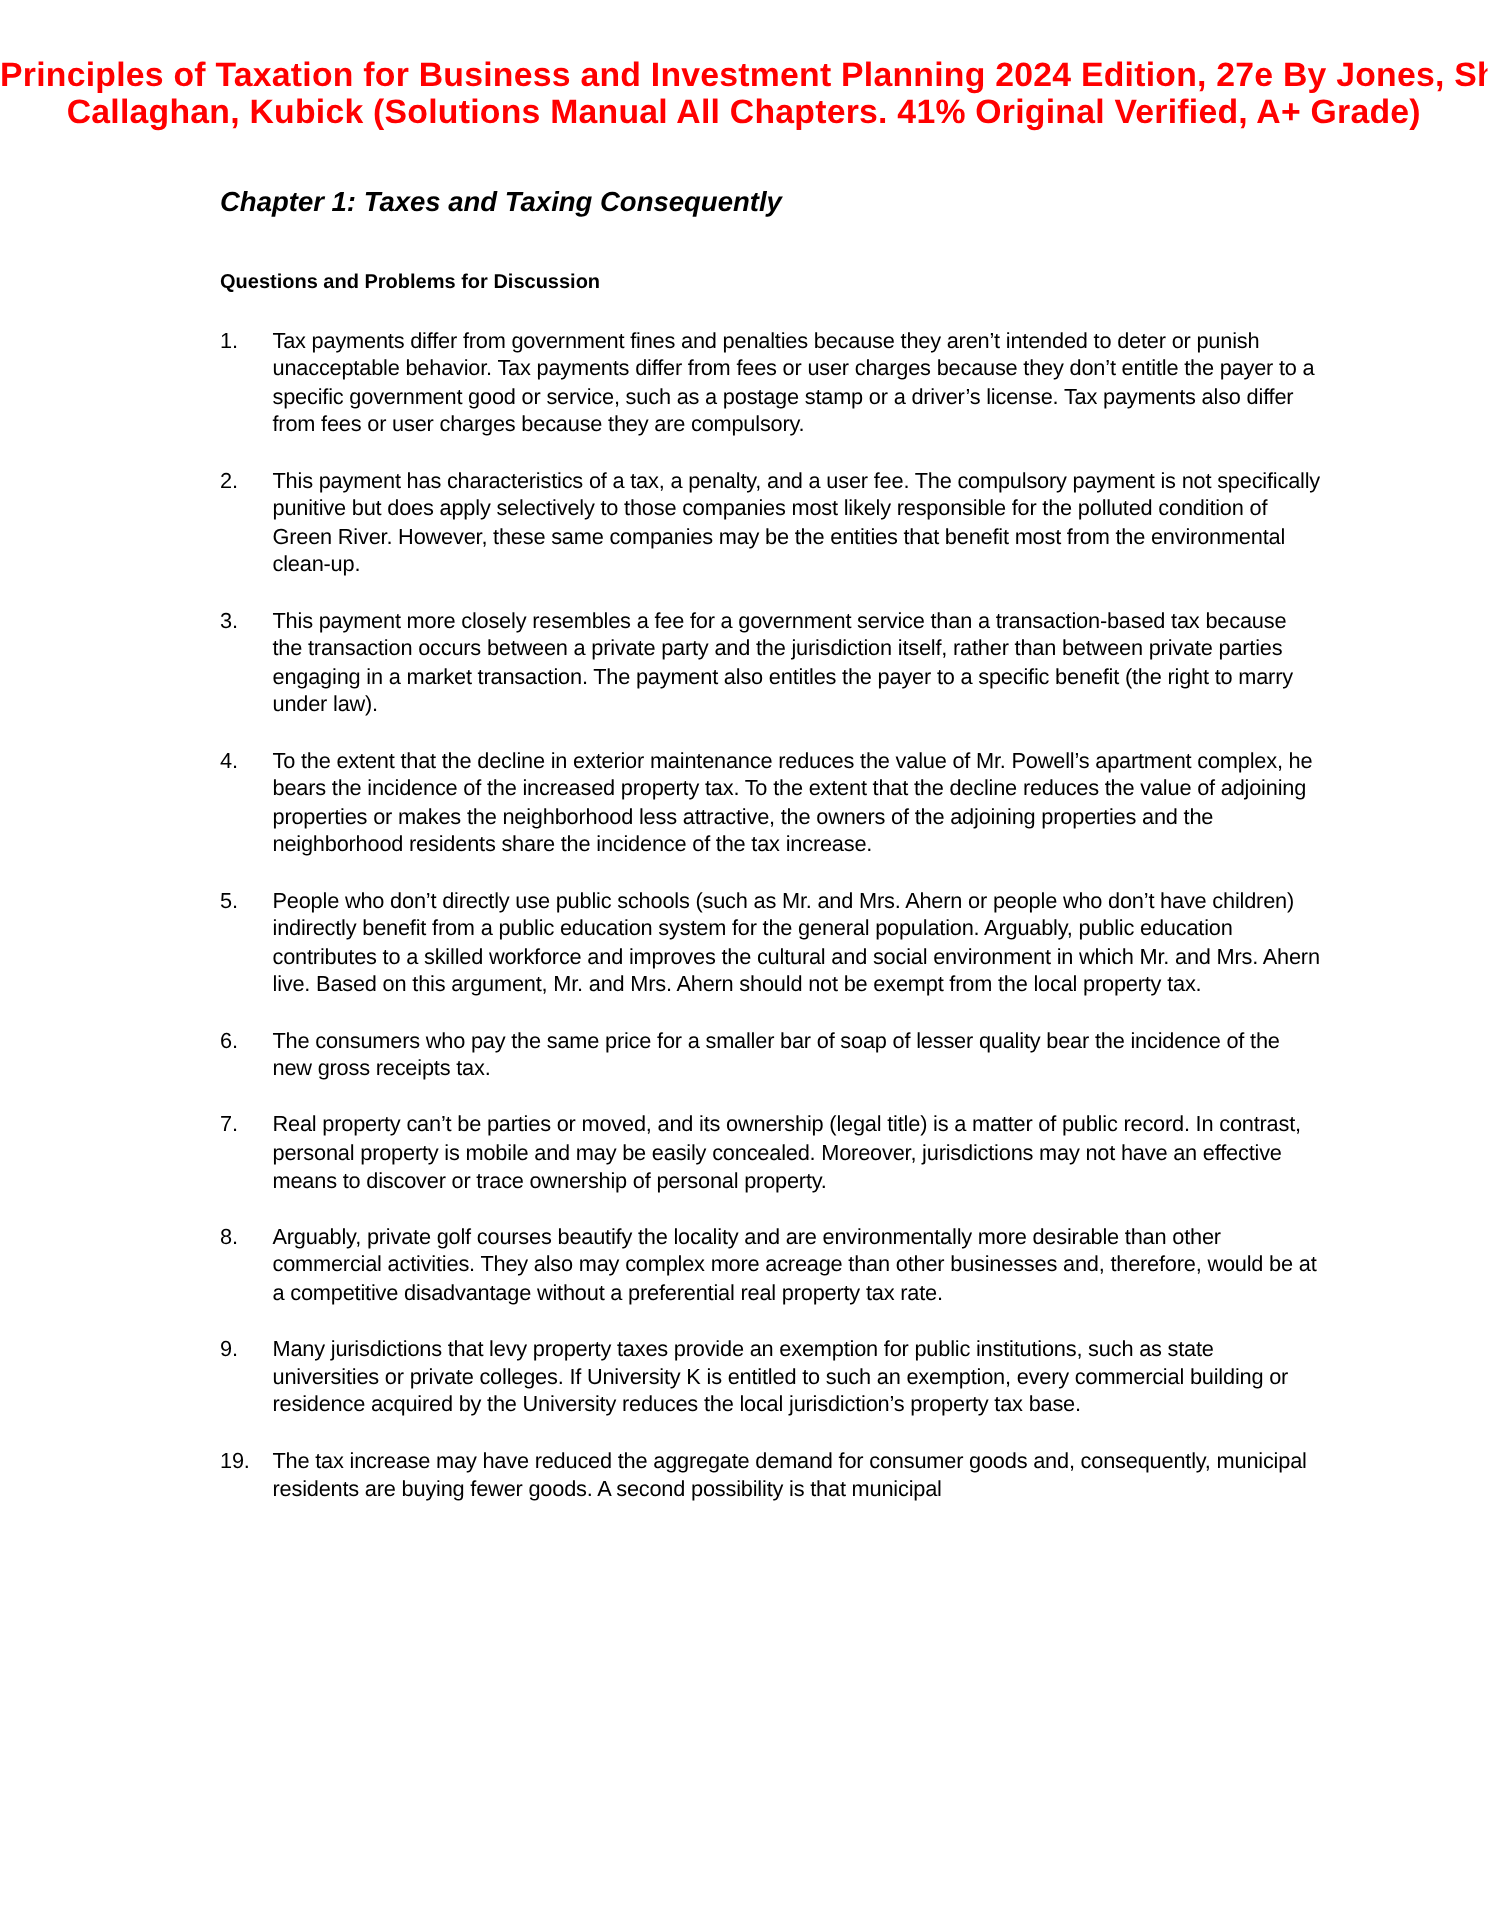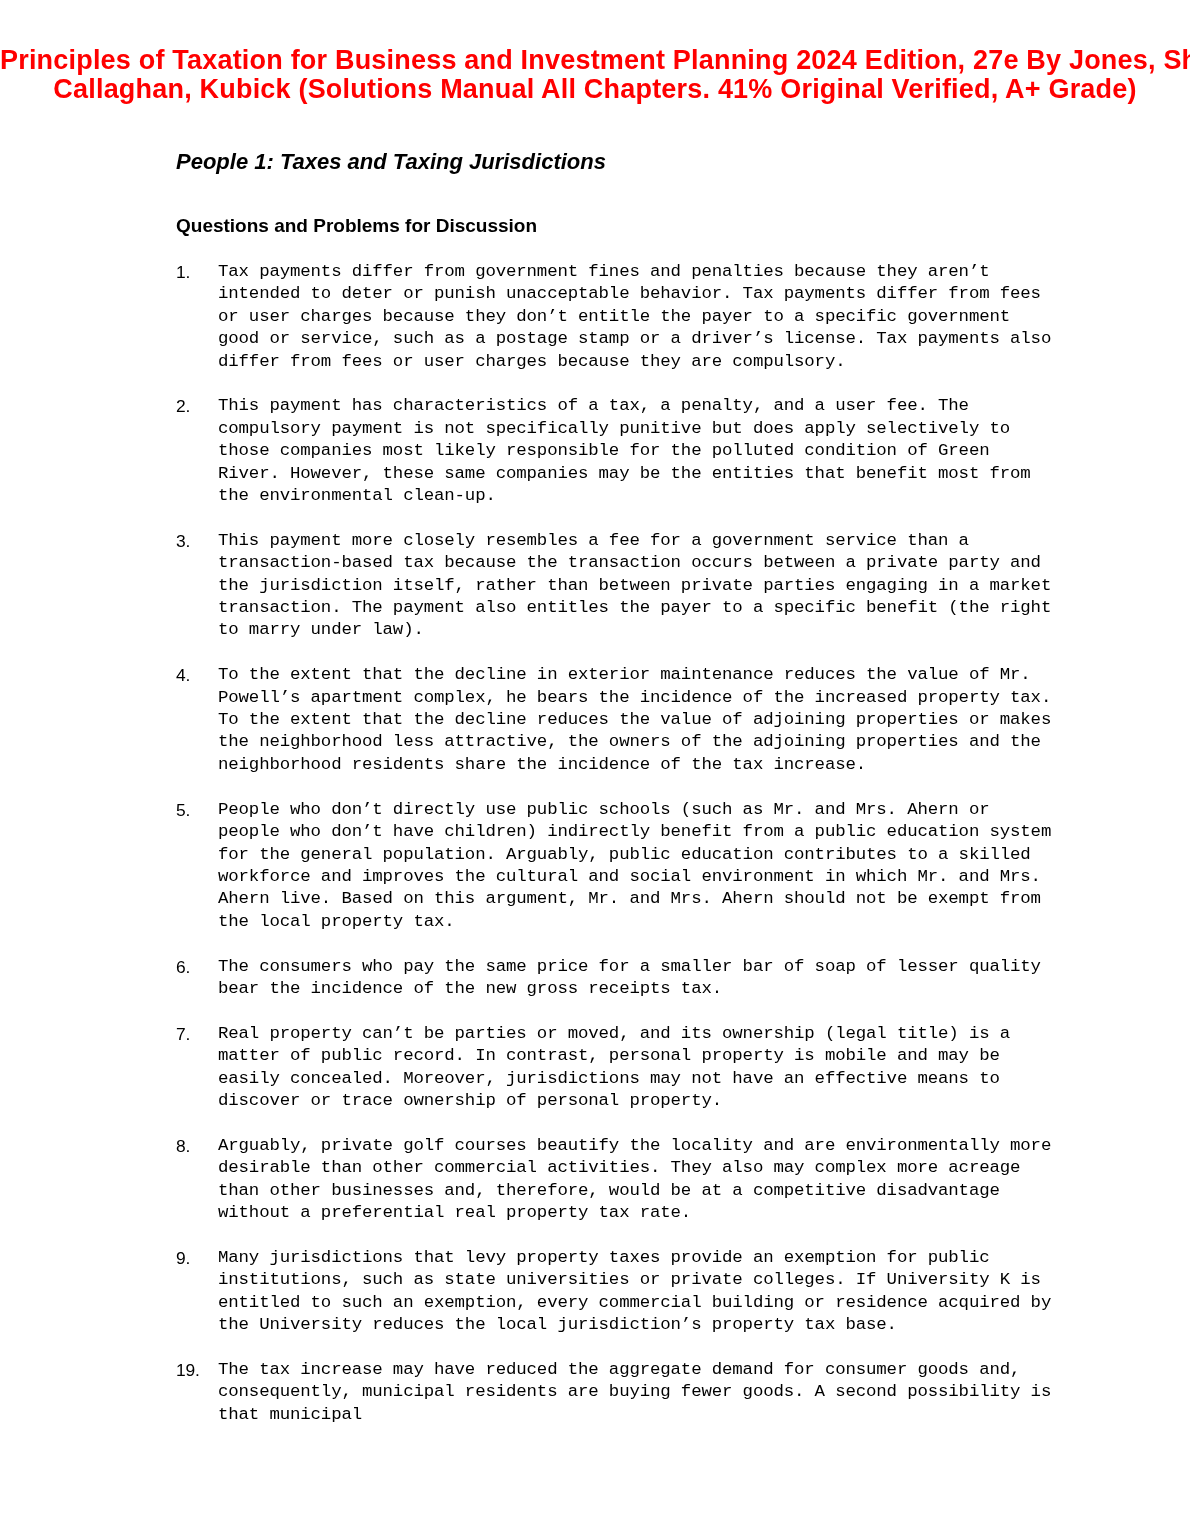--- a/index.html
+++ b/index.html
@@ -39,21 +39,21 @@
       font-size: 22px;
       line-height: 28px;
       margin: 0;
     }
     .section-heading {
       position: absolute;
       top: 215px;
       left: 176px;
       font-family: "Liberation Sans", sans-serif;
       font-weight: bold;
-      font-size: 19px;
+      font-size: 16px;
       line-height: 22px;
       margin: 0;
     }
     .answers {
       position: absolute;
       top: 261px;
       left: 176px;
       width: 880px;
       margin: 0;
       padding: 0;
@@ -68,32 +68,31 @@
       letter-spacing: -0.15px;
     }
     .answer .num {
       position: absolute;
       left: 0;
       top: 0;
       width: 40px;
     }
     .answer .text {
       display: block;
-      font-family: Liberation Mono, monospace;
     }
   </style>
 </head>
 <body>
 
 <div class="banner">
   <div>Principles of Taxation for Business and Investment Planning 2024 Edition, 27e By Jones, Shelley,</div>
   <div>Callaghan, Kubick (Solutions Manual All Chapters. 41% Original Verified, A+ Grade)</div>
 </div>
 
-<h1 class="chapter-title">People 1: Taxes and Taxing Jurisdictions</h1>
+<h1 class="chapter-title">Chapter 1: Taxes and Taxing Consequently</h1>
 
 <h2 class="section-heading">Questions and Problems for Discussion</h2>
 
 <ol class="answers">
   <li class="answer">
     <span class="num">1.</span>
     <span class="text">Tax payments differ from government fines and penalties because they aren’t intended to deter or punish unacceptable behavior. Tax payments differ from fees or user charges because they don’t entitle the payer to a specific government good or service, such as a postage stamp or a driver’s license. Tax payments also differ from fees or user charges because they are compulsory.</span>
   </li>
   <li class="answer">
     <span class="num">2.</span>

